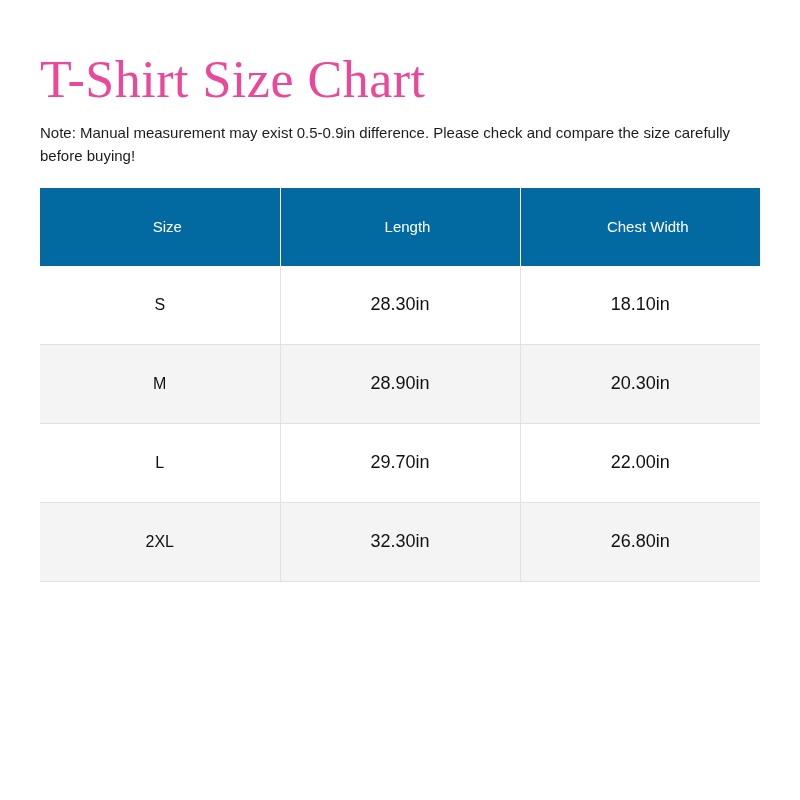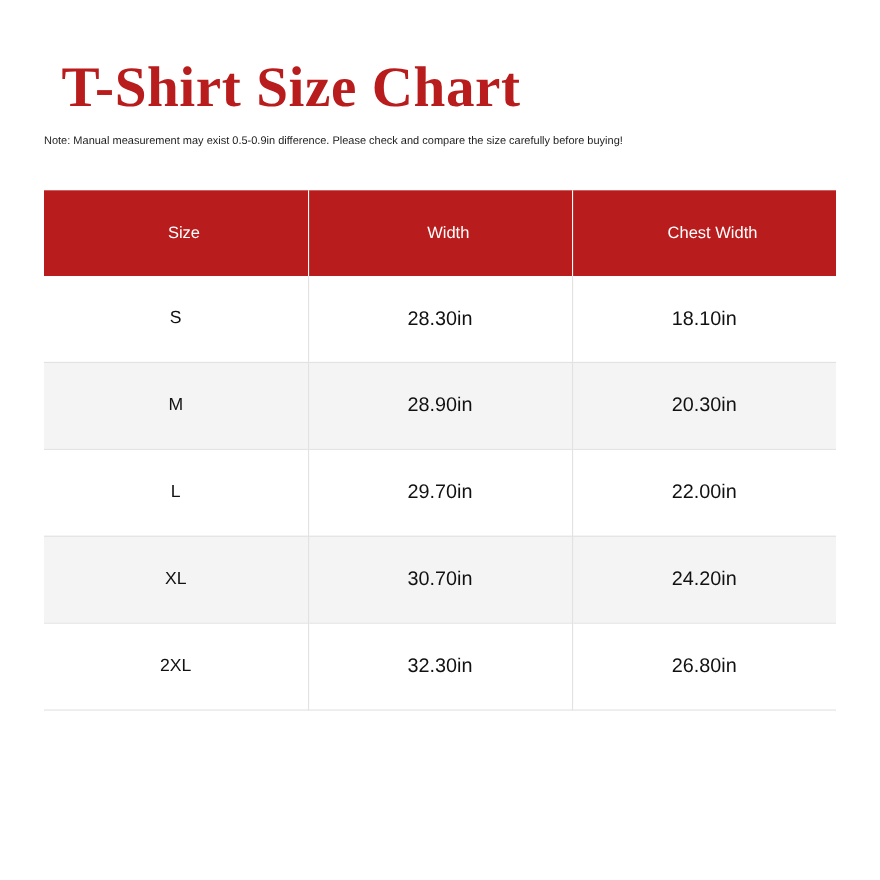--- a/index.html
+++ b/index.html
@@ -15,42 +15,42 @@
     overflow: hidden;
   }
   .page {
     width: 800px;
     height: 800px;
     box-sizing: border-box;
     padding: 52px 40px 0 40px;
   }
   .title {
     font-family: "Liberation Serif", serif;
-    font-weight: bold;
+    font-weight: normal;
     font-size: 52px;
     line-height: 1.06;
     letter-spacing: 0.5px;
-    margin: 0 0 14px 16px;
-    color: #b91c1c;
+    margin: 0 0 14px 0;
+    color: #ec4899;
   }
   .note {
-    font-size: 10px;
+    font-size: 15px;
     line-height: 1.55;
     color: #1c1c1c;
     max-width: 726px;
-    margin: 0 0 36px 0;
+    margin: 0 0 20px 0;
   }
   table.size-chart {
     width: 720px;
     border-collapse: collapse;
     table-layout: fixed;
     margin: 0;
   }
   table.size-chart th {
-    background: #b91c1c;
+    background: #0369a1;
     color: #ffffff;
     font-weight: normal;
     font-size: 15px;
     height: 76px;
     text-align: center;
     vertical-align: middle;
     border-right: 1px solid #ffffff;
     padding-left: 16px;
   }
   table.size-chart th:last-child {
@@ -86,46 +86,41 @@
 <div class="page">
 
   <h1 class="title">T-Shirt Size Chart</h1>
 
   <p class="note">Note: Manual measurement may exist 0.5-0.9in difference. Please check and compare the size carefully before buying!</p>
 
   <table class="size-chart">
     <thead>
       <tr>
         <th>Size</th>
-        <th>Width</th>
+        <th>Length</th>
         <th>Chest Width</th>
       </tr>
     </thead>
     <tbody>
       <tr>
         <td>S</td>
         <td>28.30in</td>
         <td>18.10in</td>
       </tr>
       <tr>
         <td>M</td>
         <td>28.90in</td>
         <td>20.30in</td>
       </tr>
       <tr>
         <td>L</td>
         <td>29.70in</td>
         <td>22.00in</td>
       </tr>
       <tr>
-        <td>XL</td>
-        <td>30.70in</td>
-        <td>24.20in</td>
-      </tr>
-      <tr>
         <td>2XL</td>
         <td>32.30in</td>
         <td>26.80in</td>
       </tr>
     </tbody>
   </table>
 
 </div>
 
 </body></html>

